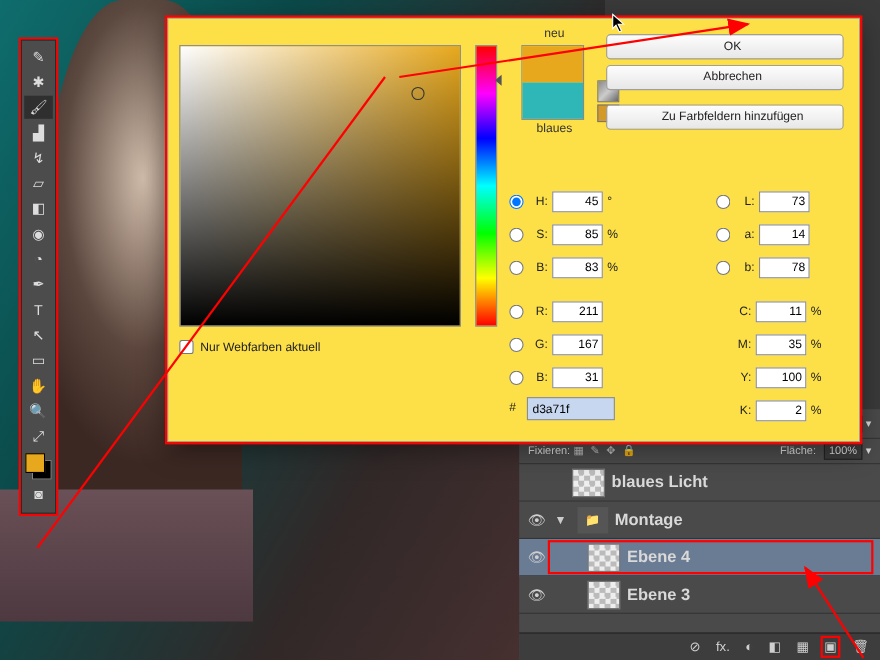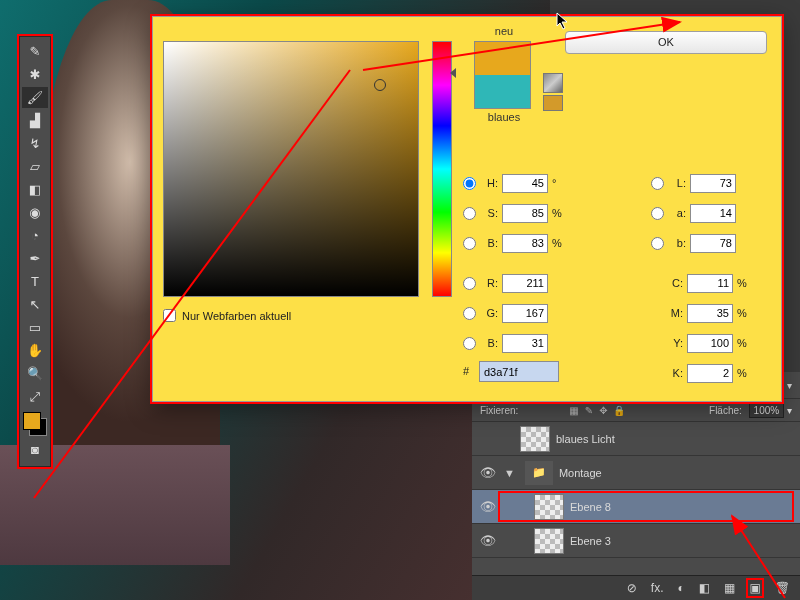--- a/index.html
+++ b/index.html
@@ -34,46 +34,46 @@
   .hueArrow{position:absolute;left:297px;width:0;height:0;border-top:5px solid transparent;border-bottom:5px solid transparent;border-right:6px solid #555;transform:translateY(-50%);}
   #preview{position:absolute;left:321px;top:24px;width:55px;height:66px;border:1px solid #888;}
   #pNew{height:33px;}
   #pOld{height:33px;}
   .caption{position:absolute;left:321px;width:60px;text-align:center;color:#333;}
   #cube{position:absolute;left:390px;top:56px;width:18px;height:18px;
     background:linear-gradient(135deg,#888 0%,#ccc 50%,#666 100%);border:1px solid #777;}
   #cubesw{position:absolute;left:390px;top:78px;width:18px;height:14px;background:#d39a2a;border:1px solid #777;}
   
   .btn{position:absolute;right:14px;width:200px;height:21px;background:linear-gradient(#fdfdfd,#e7e7e7);
-    border:1px solid #9f9f9f;border-radius:4px;text-align:center;line-height:20px;cursor:pointer;}
+    border:1px solid #9f9f9f;border-radius:4px;text-align:center;line-height:20px;cursor:pointer;padding-left:14px;}
   
   .row{position:absolute;display:flex;align-items:center;height:20px;}
   .row input[type=radio]{margin:0 4px 0 0;}
   .lbl{width:18px;text-align:right;margin-right:4px;}
   .lblw{width:16px;text-align:right;margin-right:4px;}
   .val{width:38px;height:17px;border:1px solid #8c8c8c;background:#fff;text-align:right;padding:0 3px;font:inherit;}
   .unit{margin-left:4px;}
   #hexHash{position:absolute;}
   #hex{position:absolute;width:70px;height:19px;border:1px solid #8c8c8c;background:#c7d7ef;text-align:left;padding:0 4px;font:inherit;}
   #webOnly{position:absolute;left:10px;top:292px;display:flex;align-items:center;}
   #webOnly input{margin:0 6px 0 0;}
   
   #layers{position:absolute;right:0;top:372px;width:328px;height:228px;background:#4a4a4a;color:#d9d9d9;z-index:10;}
   #layTop{height:26px;display:flex;align-items:center;padding:0 8px;border-bottom:1px solid #333;font-size:10px;}
   #layTop .pct{margin-left:auto;}
   .miniField{display:inline-block;background:#3a3a3a;border:1px solid #222;padding:1px 4px;margin-left:4px;}
-  #layLock{height:22px;display:flex;align-items:center;padding:0 8px;border-bottom:1px solid #333;font-size:10px;gap:48px;}
+  #layLock{height:22px;display:flex;align-items:center;padding:0 8px;border-bottom:1px solid #333;font-size:10px;}
   #layLock .icons span{margin:0 3px;color:#bbb;}
   #layLock .right{margin-left:auto;}
   .layer{height:33px;display:flex;align-items:center;padding:0 4px;border-bottom:1px solid #353535;position:relative;}
   .layer .eye{width:24px;text-align:center;color:#cfcfcf;font-size:13px;}
   .layer .indent{width:14px;}
   .layer .thumb{width:28px;height:24px;margin:0 6px;border:1px solid #777;
     background:repeating-conic-gradient(#bbb 0 25%,#eee 0 50%) 0 0/10px 10px;}
-  .layer .name{font-size:11px;}
+  .layer .name{font-size:15px;font-weight:bold;}
   .layer.group .thumb{background:#555;border:none;display:flex;align-items:center;justify-content:center;}
   .layer.selected{background:#6a7b94;}
   .layer.hilite::after{content:"";position:absolute;left:26px;right:6px;top:1px;bottom:1px;border:2px solid #ff0000;pointer-events:none;}
   #layBottom{position:absolute;left:0;right:0;bottom:0;height:24px;background:#3d3d3d;display:flex;
     align-items:center;justify-content:flex-end;gap:14px;padding:0 10px;border-top:1px solid #222;}
   #layBottom span{color:#cfcfcf;font-size:12px;}
   .newLayerHi{outline:2px solid #ff0000;outline-offset:1px;}
   
   #overlay{position:absolute;left:0;top:0;width:800px;height:600px;z-index:50;pointer-events:none;}
   .annNum{position:absolute;color:#ff0000;font:bold 18px sans-serif;}
@@ -120,20 +120,22 @@
   <span class="caption" style="top:8px;">neu</span>
   <div id="preview">
     <div id="pNew" style="background: rgb(231, 168, 29);"></div>
     <div id="pOld" style="background: rgb(47, 183, 183);"></div>
   </div>
   <span class="caption" style="top:94px;">blaues</span>
   <div id="cube"></div>
   <div id="cubesw"></div>
 
   <div class="btn" style="top:14px;">OK</div>
+  <div class="btn" style="top:42px;">Abbrechen</div>
+  <div class="btn" style="top:78px;">Zu Farbfeldern hinzufügen</div>
 
   <div id="webOnly">
     <input type="checkbox" style="">
     <span>Nur Webfarben aktuell</span>
   </div>
 
   <div class="row" style="left:310px;top:156px;">
     <input type="radio" checked="" style="">
       <span class="lbl">H:</span>
     <input class="val" value="45" style="">
@@ -230,21 +232,21 @@
         <span class="eye">👁</span>
         <span style="margin:0 4px;color:#ccc">▼</span>
         <span class="thumb">📁</span>
         <span class="name">Montage</span>
       </div>
       <div class="layer selected hilite">
         <span class="eye">👁</span>
         <span class="indent"></span>
         <span class="indent"></span>
         <span class="thumb"></span>
-        <span class="name">Ebene 8</span>
+        <span class="name">Ebene 4</span>
       </div>
       <div class="layer">
         <span class="eye">👁</span>
         <span class="indent"></span>
         <span class="indent"></span>
         <span class="thumb"></span>
         <span class="name">Ebene 3</span>
       </div>
     </div>
   <div id="layBottom">

